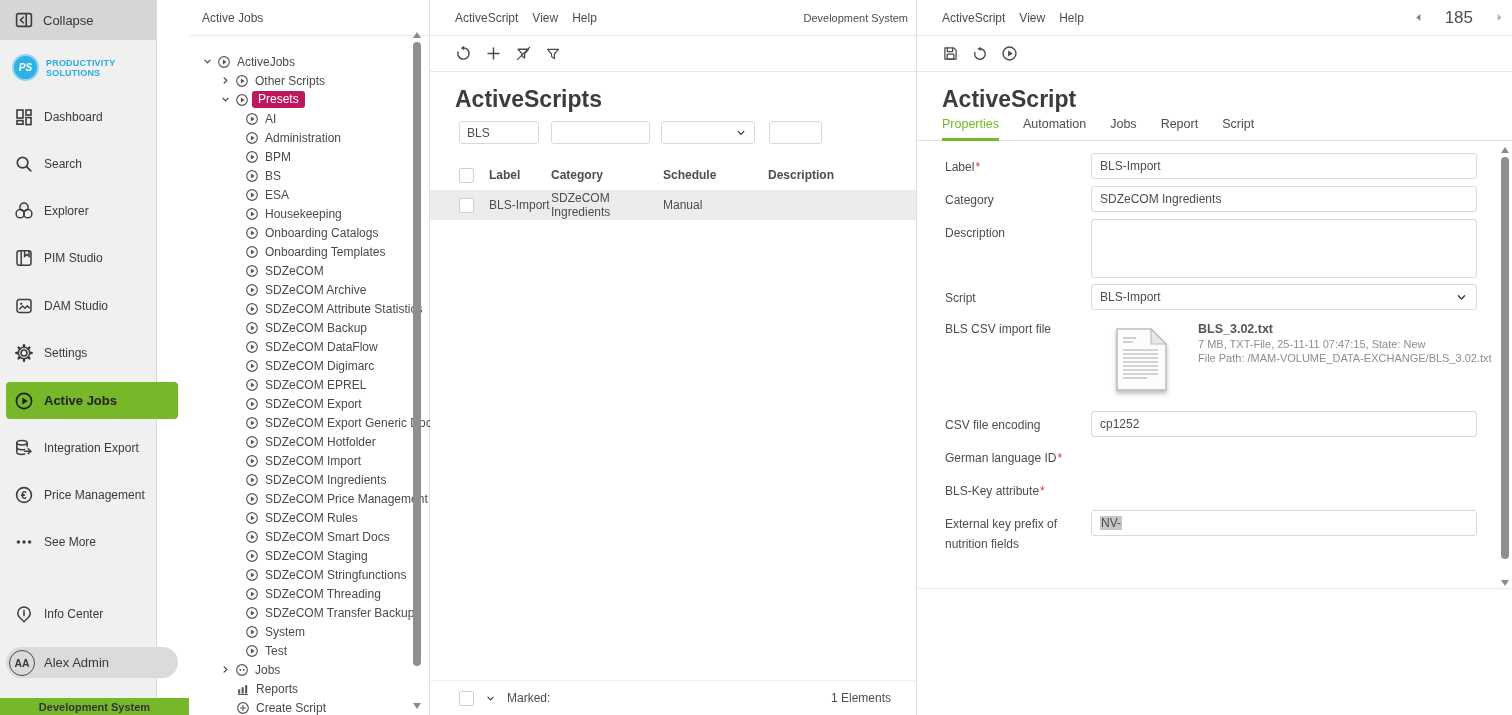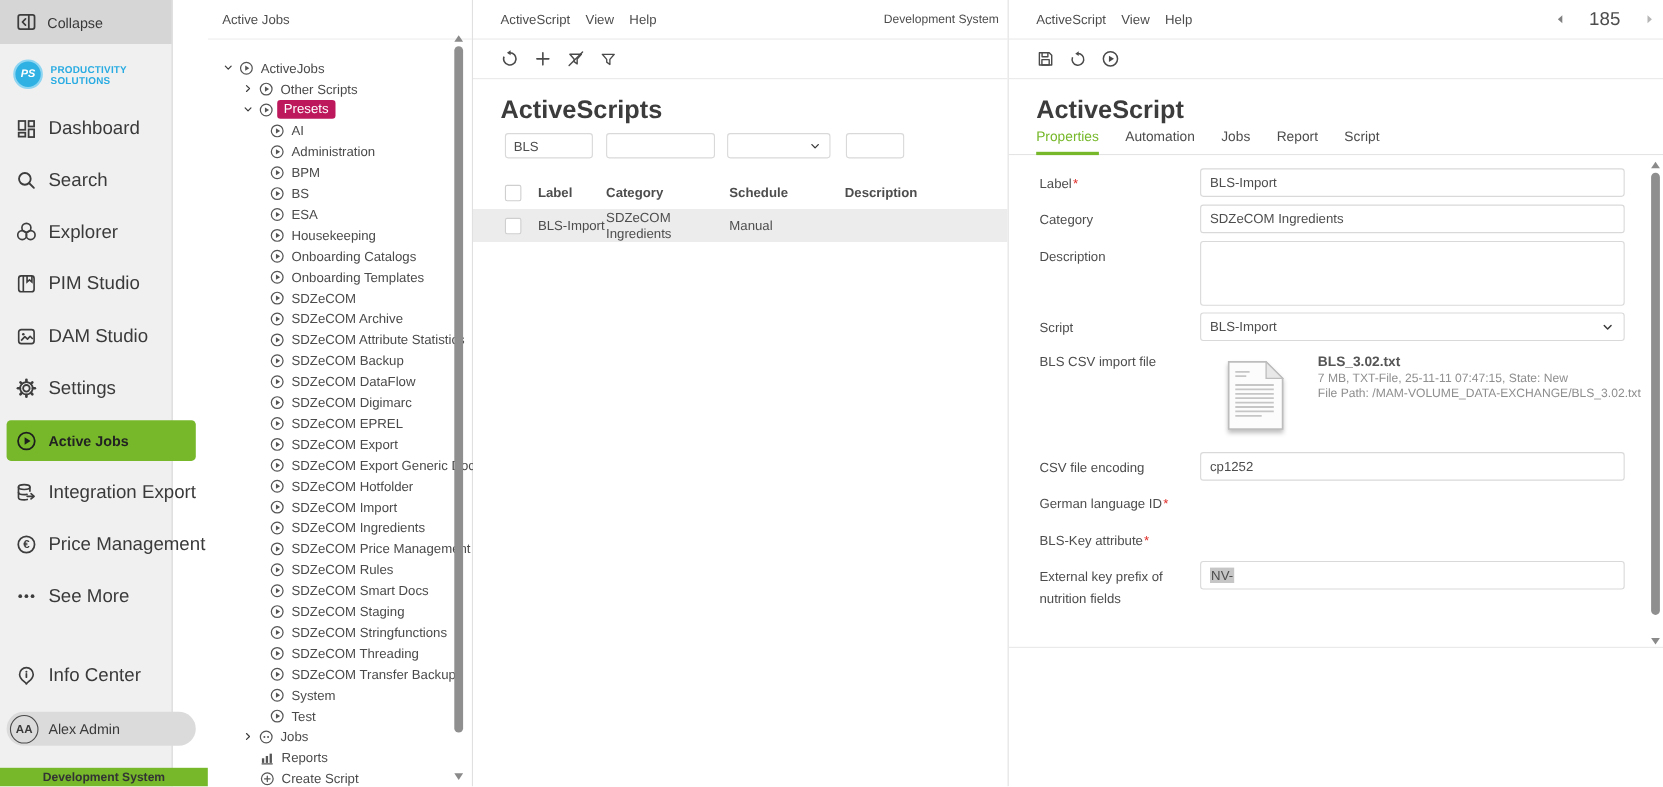--- a/index.html
+++ b/index.html
@@ -6,21 +6,21 @@
   html,body{width:1512px;height:715px;overflow:hidden}
   body{font-family:"Liberation Sans",sans-serif;background:#fff;position:relative;color:#4d4d4d}
   svg{display:block}
   
   .sidebar{position:absolute;left:0;top:0;width:157px;height:715px;background:#f0f0f0;border-right:1px solid #d8d8d8}
   .collapse{height:40px;background:#d6d6d6;display:flex;align-items:center;padding-left:14px;gap:9px;font-size:13px;color:#383838;cursor:pointer}
   .nicon{width:20px;height:20px;color:#3d3d3d;flex:0 0 20px}
   .logo{position:absolute;left:12px;top:54px;display:flex;align-items:center;gap:7px}
   .ps-badge{width:27px;height:27px;border-radius:50%;background:#2fb1e3;border:2px solid #8ed5f2;color:#fff;font-size:10px;font-weight:700;font-style:italic;display:flex;align-items:center;justify-content:center}
   .logo-txt{font-size:9px;font-weight:700;color:#2aace2;line-height:10px;letter-spacing:.2px}
-  .navitem{position:absolute;left:14px;display:flex;align-items:center;gap:10px;font-size:17px;color:#3a3a3a;cursor:pointer;white-space:nowrap}
+  .navitem{position:absolute;left:14px;display:flex;align-items:center;gap:10px;font-size:12px;color:#3a3a3a;cursor:pointer;white-space:nowrap}
   .navpill{position:absolute;left:6px;width:172px;height:37px;border-radius:4px;background:#76b82a;display:flex;align-items:center;padding-left:8px;gap:10px;font-size:13px;font-weight:700;color:#222;cursor:pointer}
   .navpill .nicon{color:#1e1e1e}
   .userpill{position:absolute;left:6px;top:647px;width:172px;height:31px;border-radius:16px;background:#dbdbdb;display:flex;align-items:center;padding-left:3px;gap:9px;cursor:pointer}
   .avatar{width:26px;height:26px;border-radius:50%;border:1.5px solid #4a4a4a;display:flex;align-items:center;justify-content:center;font-size:10.5px;font-weight:600;color:#3a3a3a}
   .username{font-size:13px;color:#3a3a3a}
   .envbar{position:absolute;left:0;bottom:0;width:189px;height:17px;background:#76b82a;display:flex;align-items:center;justify-content:center;font-size:11px;font-weight:700;color:#333}
   
   .treepanel{position:absolute;left:189px;top:0;width:241px;height:715px;background:#fff;border-right:1px solid #e0e0e0}
   .treehead{height:36px;border-bottom:1px solid #ededed;display:flex;align-items:center;padding-left:13px;font-size:12px;color:#4d4d4d}
   .tree{position:absolute;left:0;top:52px;width:222px}
@@ -579,20 +579,29 @@
     <span>Schedule</span>
     <span>Description</span>
   </div>
   <div class="trow grid">
     <div class="cb"></div>
     <span>BLS-Import</span>
     <span>SDZeCOM Ingredients</span>
     <span>Manual</span>
     <span></span>
   </div>
+  <div class="lfooter">
+    <div class="cb"></div>
+    <svg class="schev">
+        <use href="#i-chevd"></use>
+      </svg>
+    <span>Marked:</span>
+    <span class="spacer"></span>
+    <span>1 Elements</span>
+  </div>
 </div>
 
 <div class="detailpanel">
   <div class="menubar">
     <span class="mitem">ActiveScript</span>
     <span class="mitem">View</span>
     <span class="mitem">Help</span>
     <span class="spacer"></span>
     <svg class="pgarr" viewBox="0 0 10 10">
         <path d="M7,1 L2.5,5 L7,9 Z" fill="#808080"></path>

